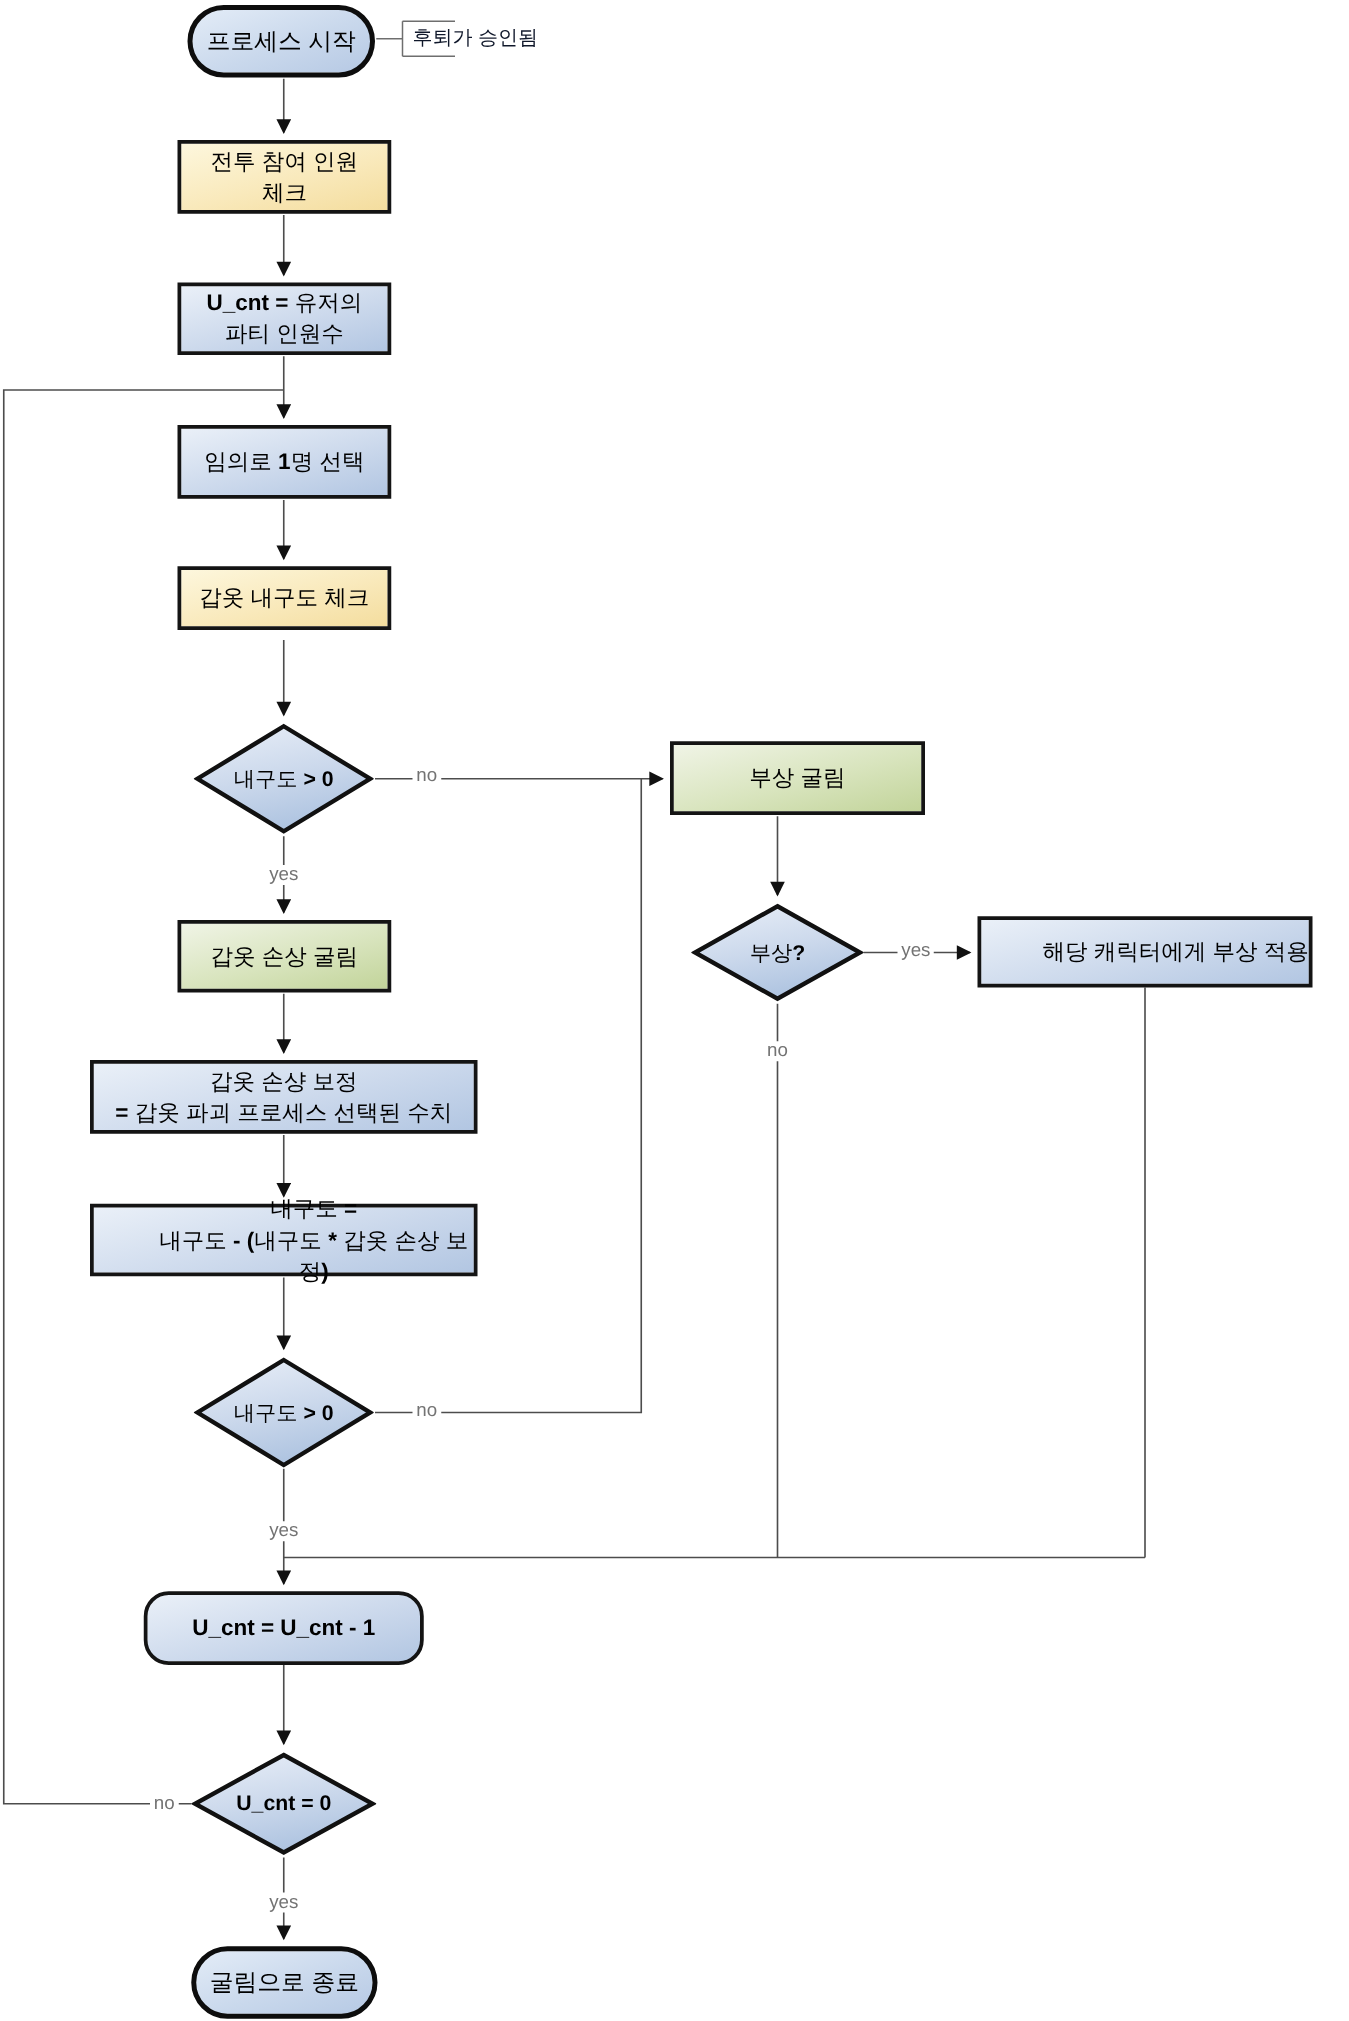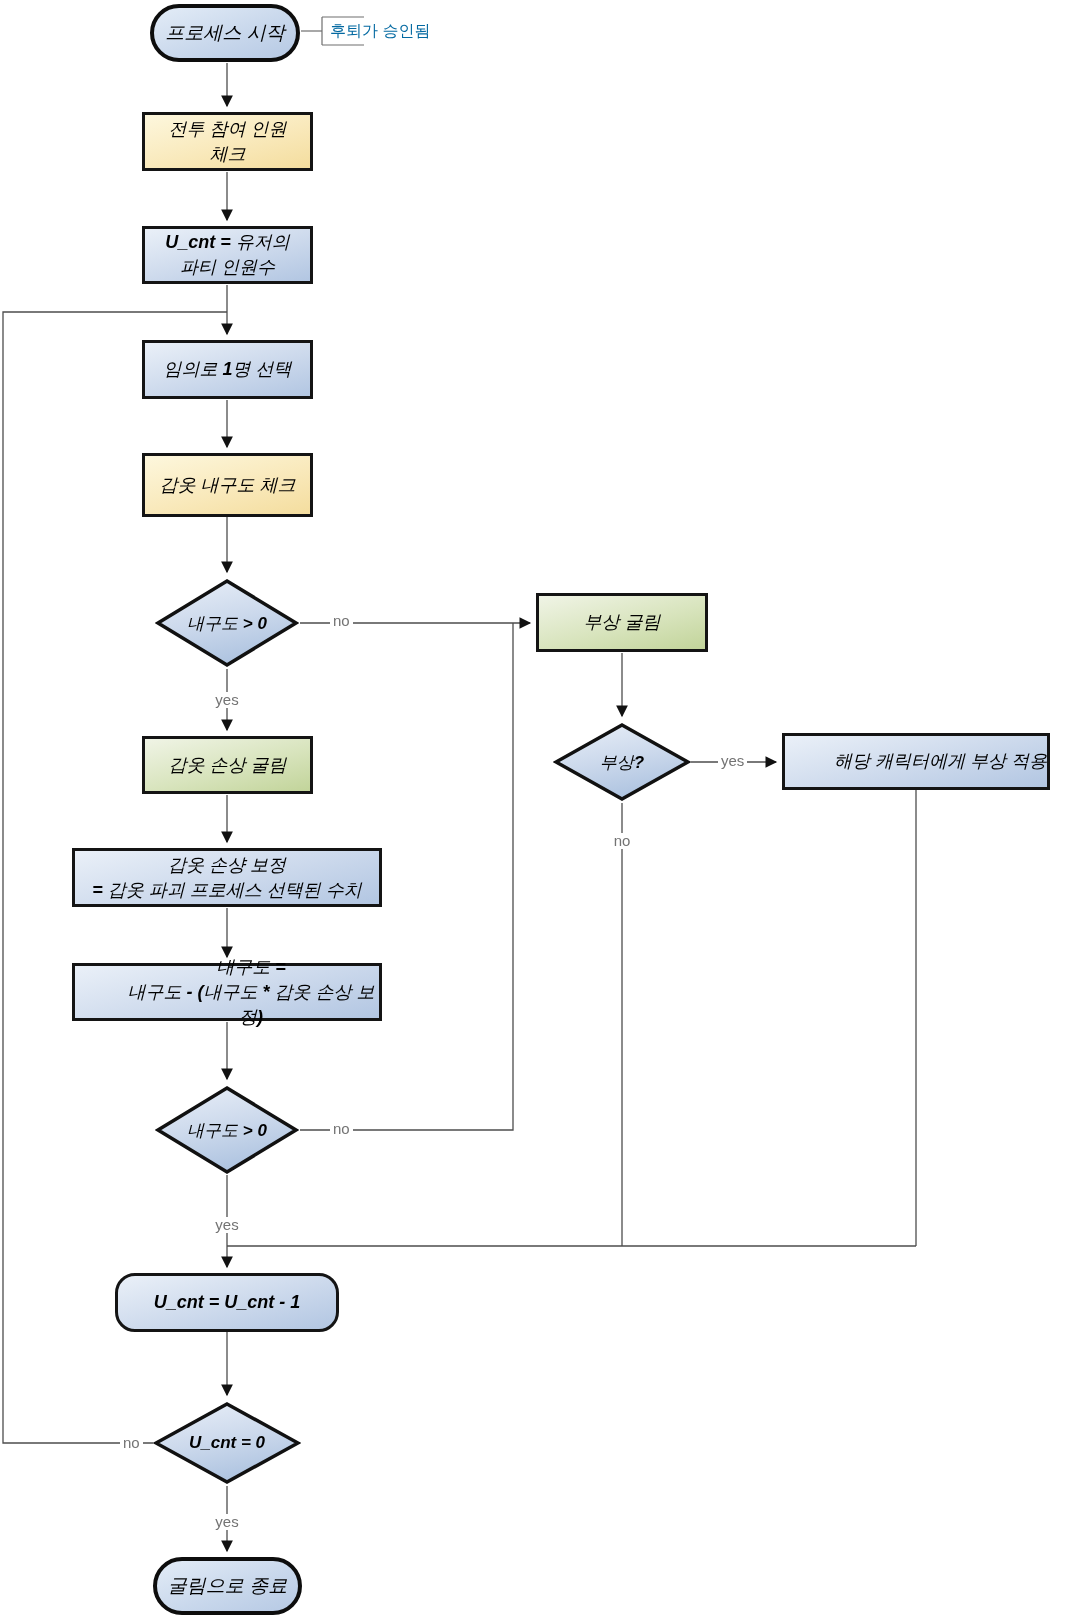--- a/index.html
+++ b/index.html
@@ -2,33 +2,33 @@
 <html><head>
 <meta charset="utf-8">
 <style>
   html,body{margin:0;padding:0;background:#fff;}
   #canvas{
     position:relative;width:1079px;height:1617px;background:#ffffff;overflow:hidden;
     font-family:"Liberation Sans","DejaVu Sans",sans-serif;color:#000;
   }
   #wires{position:absolute;left:0;top:0;width:1079px;height:1617px;z-index:1;}
   .node{position:absolute;z-index:2;display:flex;flex-direction:column;align-items:center;
-        justify-content:center;text-align:center;box-sizing:border-box;font-style:italic;}
+        justify-content:center;text-align:center;box-sizing:border-box;}
   .process{border:3px solid #141414;font-size:18px;line-height:25px;}
   .blue   {background:linear-gradient(165deg,#eaf0f8 0%,#ccd9ec 55%,#b2c6e2 100%);}
   .yellow {background:linear-gradient(165deg,#fdf7dd 0%,#f9e9bb 55%,#f4dd9e 100%);}
   .green  {background:linear-gradient(165deg,#f0f4e6 0%,#d8e4bd 55%,#c2d49a 100%);}
   .terminal{border:4px solid #0d0d0d;border-radius:30px;font-size:19px;
         background:linear-gradient(160deg,#e3ecf7 0%,#c9d8ec 55%,#b6c9e4 100%);}
   .diamond{background:none;border:none;}
   .diamond svg{position:absolute;left:0;top:0;}
   .diamond .dtext{position:relative;z-index:3;font-size:17px;}
   .elabel{position:absolute;z-index:4;font-size:15px;color:#737373;background:#fff;
         padding:0 3px;line-height:16px;}
-  .comment-text{position:absolute;z-index:3;font-size:16px;color:#0369a1;line-height:18px;white-space:nowrap;}
+  .comment-text{position:absolute;z-index:3;font-size:16px;color:#0f172a;line-height:18px;white-space:nowrap;}
 </style>
 </head>
 <body>
 
 <div id="canvas">
 
   <svg id="wires" width="1079" height="1617" viewBox="0 0 1079 1617">
     <defs>
       <marker id="arr" viewBox="0 0 10 10" refX="9" refY="5" markerWidth="11" markerHeight="9" orient="auto-start-reverse">
         <path d="M0,0 L10,5 L0,10 z" fill="#111"></path>
@@ -92,32 +92,32 @@
 
   <div class="node process yellow" style="left:142px;top:112px;width:171px;height:59px;">
     <div><span>전투 참여 인원</span></div>
     <div><span>체크</span></div>
   </div>
 
   <div class="node process blue" style="left:142px;top:340px;width:171px;height:59px;">
     <div><span>임의로 </span><span style="font-weight: bold;">1</span><span>명 선택</span></div>
   </div>
 
-  <div class="node process yellow" style="left:142px;top:453px;width:171px;height:64px;">
+  <div class="node process yellow" style="left:142px;top:453px;width:171px;height:51px;">
     <div><span>갑옷 내구도 체크</span></div>
   </div>
 
   <div class="node diamond" style="left:155px;top:578px;width:144px;height:90px;">
     <svg width="144" height="90">
       <polygon points="72,3 141,45 72,87 3,45" fill="url(#dgrad)" stroke="#111" stroke-width="3.5"></polygon>
     </svg>
     <span class="dtext"><span>내구도 </span><span style="font-weight: bold;">&gt; 0</span></span>
   </div>
 
-  <div class="node process green" style="left:536px;top:593px;width:172px;height:59px;">
+  <div class="node process green" style="left:536px;top:593px;width:204px;height:59px;">
     <div><span>부상 굴림</span></div>
   </div>
 
   <div class="node process green" style="left:142px;top:736px;width:171px;height:58px;">
     <div><span>갑옷 손상 굴림</span></div>
   </div>
 
   <div class="node process blue" style="left:72px;top:848px;width:310px;height:59px;">
     <div><span>갑옷 손샹 보정</span></div>
     <div><span style="font-weight: bold;">= </span><span>갑옷 파괴 프로세스 선택된 수치</span></div>

